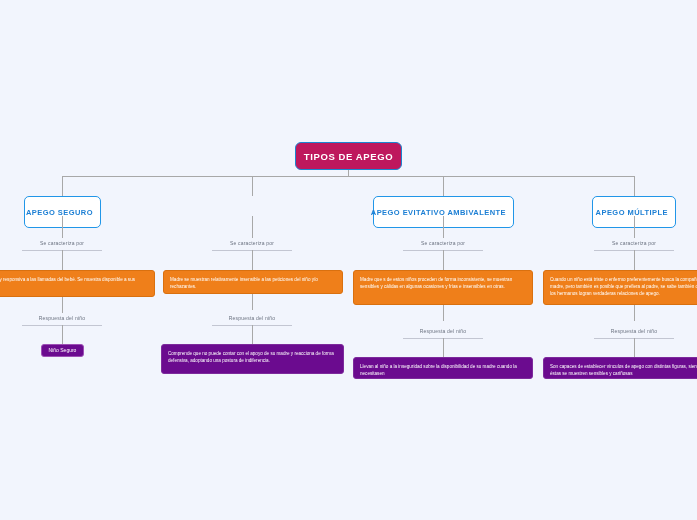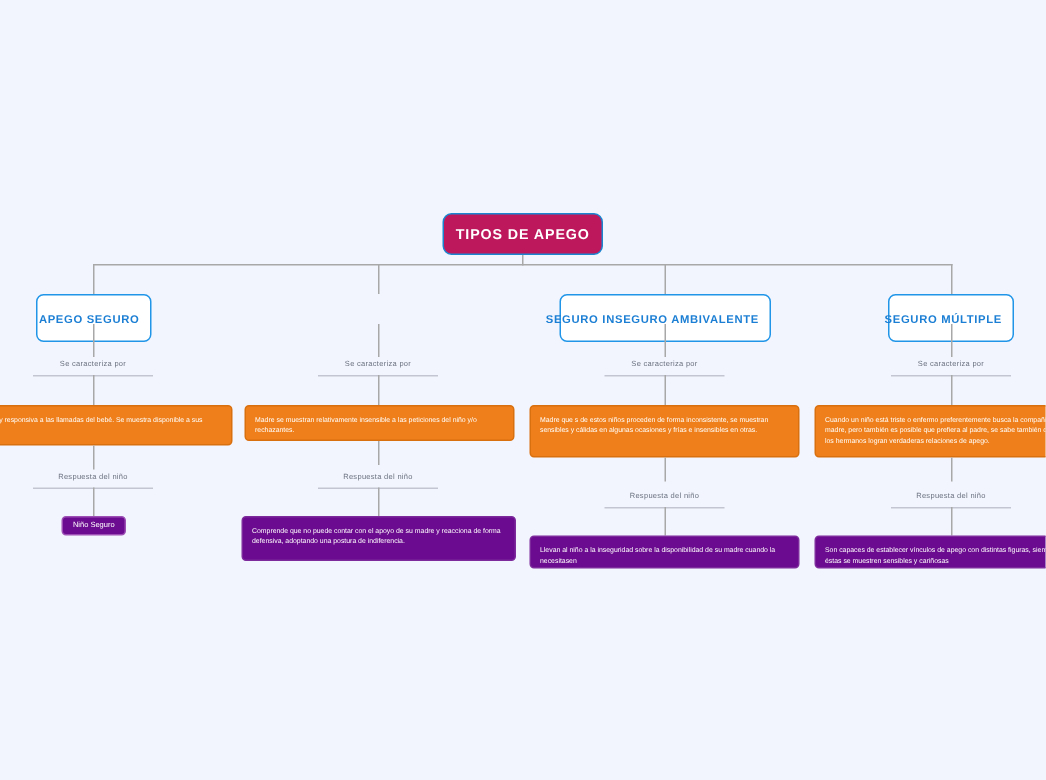--- a/index.html
+++ b/index.html
@@ -164,21 +164,21 @@
   <div class="conn v" style="left:252px; top:294px; height:16px;"></div>
   <div class="conn-label" style="left:212px; top:315px; width:80px;">Respuesta del niño</div>
   <div class="label-rule" style="left:212px; top:325px; width:80px;"></div>
   <div class="conn v" style="left:252px; top:325px; height:19px;"></div>
 
   <div class="box purple" style="left:161px; top:344px; width:183px; height:30px;">
     <p>Comprende que no puede contar con el apoyo de su madre y reacciona de forma defensiva, adoptando una postura de indiferencia.</p>
   </div>
 
   <div class="branch-node" style="left:373px; top:196px; width:141px;">
-    <span>SEGURO INSEGURO AMBIVALENTE</span>
+    <span>APEGO EVITATIVO AMBIVALENTE</span>
   </div>
   <div class="conn v" style="left:443px; top:216px; height:22px;"></div>
   <div class="conn-label" style="left:403px; top:240px; width:80px;">Se caracteriza por</div>
   <div class="label-rule" style="left:403px; top:250px; width:80px;"></div>
   <div class="conn v" style="left:443px; top:250px; height:20px;"></div>
 
   <div class="box orange" style="left:353px; top:270px; width:180px; height:35px;">
     <p>Madre que s de estos niños proceden de forma inconsistente, se muestran</p>
     <p>sensibles y cálidas en algunas ocasiones y frías e insensibles en otras.</p>
   </div>
@@ -186,21 +186,21 @@
   <div class="conn v" style="left:443px; top:305px; height:16px;"></div>
   <div class="conn-label" style="left:403px; top:328px; width:80px;">Respuesta del niño</div>
   <div class="label-rule" style="left:403px; top:338px; width:80px;"></div>
   <div class="conn v" style="left:443px; top:338px; height:19px;"></div>
 
   <div class="box purple" style="left:353px; top:357px; width:180px; height:22px;">
     <p>Llevan al niño a la inseguridad sobre la disponibilidad de su madre cuando la necesitasen</p>
   </div>
 
   <div class="branch-node" style="left:592px; top:196px; width:84px;">
-    <span>SEGURO MÚLTIPLE</span>
+    <span>APEGO MÚLTIPLE</span>
   </div>
   <div class="conn v" style="left:634px; top:216px; height:22px;"></div>
   <div class="conn-label" style="left:594px; top:240px; width:80px;">Se caracteriza por</div>
   <div class="label-rule" style="left:594px; top:250px; width:80px;"></div>
   <div class="conn v" style="left:634px; top:250px; height:20px;"></div>
 
   <div class="box orange" style="left:543px; top:270px; width:180px; height:35px;">
     <p>Cuando un niño está triste o enfermo preferentemente busca la compañía de su madre, pero también es posible que prefiera al padre, se sabe también que con los hermanos logran verdaderas relaciones de apego.</p>
   </div>
 

